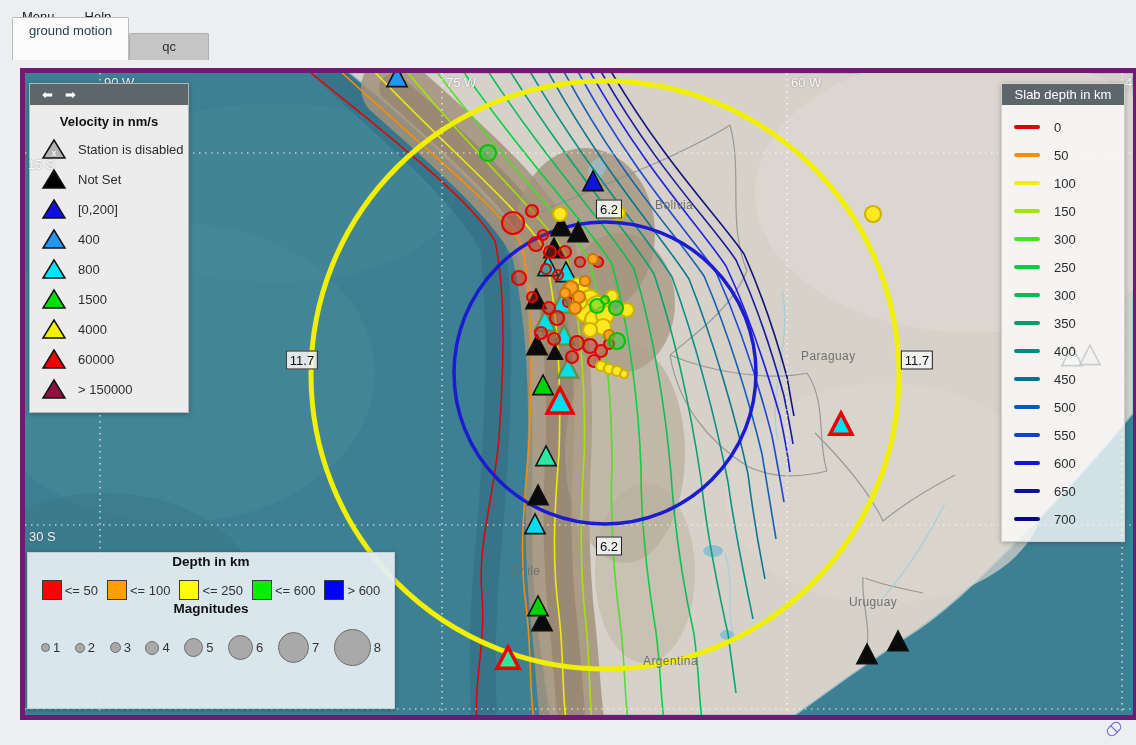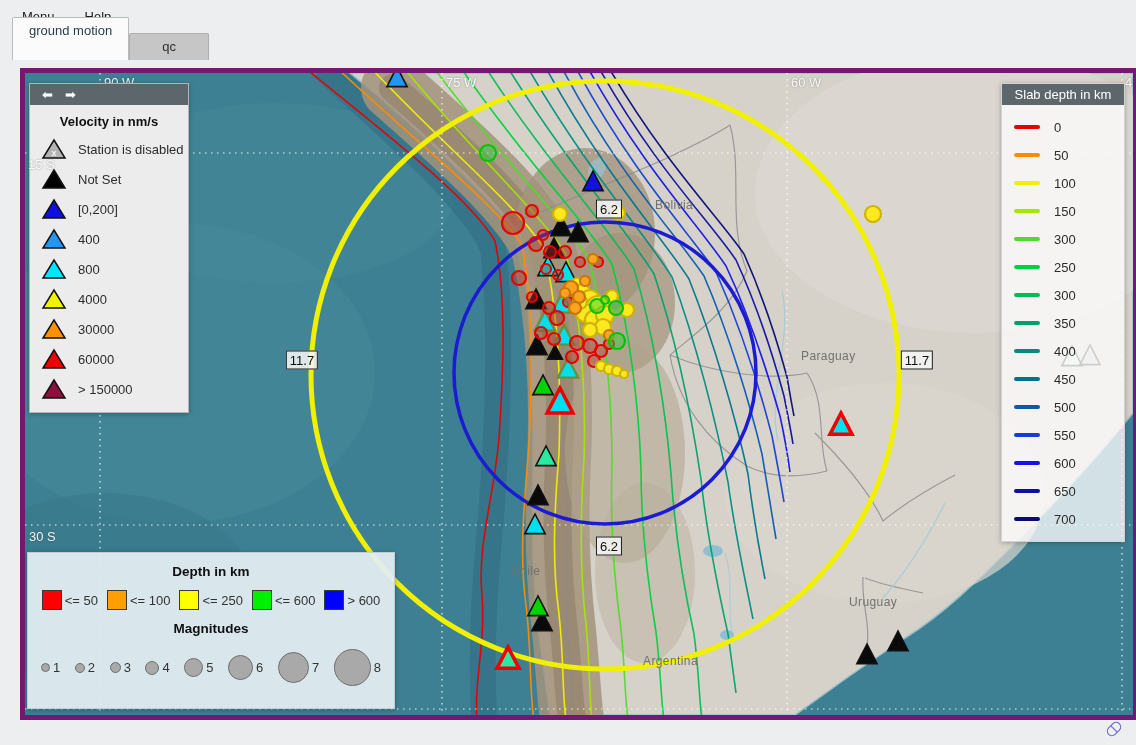--- a/index.html
+++ b/index.html
@@ -21,21 +21,21 @@
   .vel-panel{left:4px;top:10px;width:158px;background:#ececec;border:1px solid #b5b5b5}
   .nav-arrow{color:#fff;font-size:13px;margin-left:12px;cursor:pointer;line-height:21px}
   .panel-title{font-weight:bold;text-align:center;padding:9px 0 5px;font-size:13px;color:#101010}
   .vel-row{display:flex;align-items:center;height:30px;padding-left:11px;gap:11px}
   .slab-panel{left:976px;top:10px;width:122px;background:rgba(252,252,253,.78);border:1px solid #d2d2d2}
   .slab-panel .panel-header{justify-content:center}
   .slab-items{padding:8px 0}
   .slab-row{display:flex;align-items:center;height:28px;padding-left:12px;gap:14px}
   .swatch{width:26px;height:4px;border-radius:2px}
   .bottom-panel{left:2px;top:479px;width:366px;height:155px;background:rgba(227,237,242,.94);border:1px solid #c5cdd2}
-  .bp-title{font-weight:bold;text-align:center;margin-top:11px;font-size:13.5px;color:#101010}
+  .bp-title{font-weight:bold;text-align:center;margin-top:1px;font-size:13.5px;color:#101010}
   .depth-row{display:flex;justify-content:center;gap:9px;margin-top:11px;align-items:center}
   .depth-item{display:flex;align-items:center;gap:3px}
   .depth-sq{width:20px;height:20px;border:1px solid #3a3a3a;box-sizing:border-box}
   .depth-label{font-size:13px;color:#333}
   .mag-row{display:flex;align-items:center;margin-top:13px;padding:0 13px;justify-content:space-between}
   .mag-item{display:flex;align-items:center;gap:3px}
   .mag-circle{border-radius:50%;background:#a9a9a9;border:1.5px solid #6e6e6e;box-sizing:border-box}
   .mag-label{font-size:13px;color:#333}
   .grip{position:absolute;right:11px;bottom:4px;cursor:nwse-resize}
 </style>
@@ -256,29 +256,29 @@
           <span>400</span>
         </div>
         <div class="vel-row">
           <svg width="26" height="24">
             <polygon points="13,3 2,21 24,21" fill="#00e5ff" stroke="#111" stroke-width="1.5"></polygon>
           </svg>
           <span>800</span>
         </div>
         <div class="vel-row">
           <svg width="26" height="24">
+            <polygon points="13,3 2,21 24,21" fill="#00e000" stroke="#111" stroke-width="1.5"></polygon>
+          </svg>
+          <span>1500</span>
+        </div>
+        <div class="vel-row">
+          <svg width="26" height="24">
             <polygon points="13,3 2,21 24,21" fill="#f2f200" stroke="#111" stroke-width="1.5"></polygon>
           </svg>
           <span>4000</span>
-        </div>
-        <div class="vel-row">
-          <svg width="26" height="24">
-            <polygon points="13,3 2,21 24,21" fill="#ff9100" stroke="#111" stroke-width="1.5"></polygon>
-          </svg>
-          <span>30000</span>
         </div>
         <div class="vel-row">
           <svg width="26" height="24">
             <polygon points="13,3 2,21 24,21" fill="#f00000" stroke="#111" stroke-width="1.5"></polygon>
           </svg>
           <span>60000</span>
         </div>
         <div class="vel-row">
           <svg width="26" height="24">
             <polygon points="13,3 2,21 24,21" fill="#8f0f3f" stroke="#111" stroke-width="1.5"></polygon>

